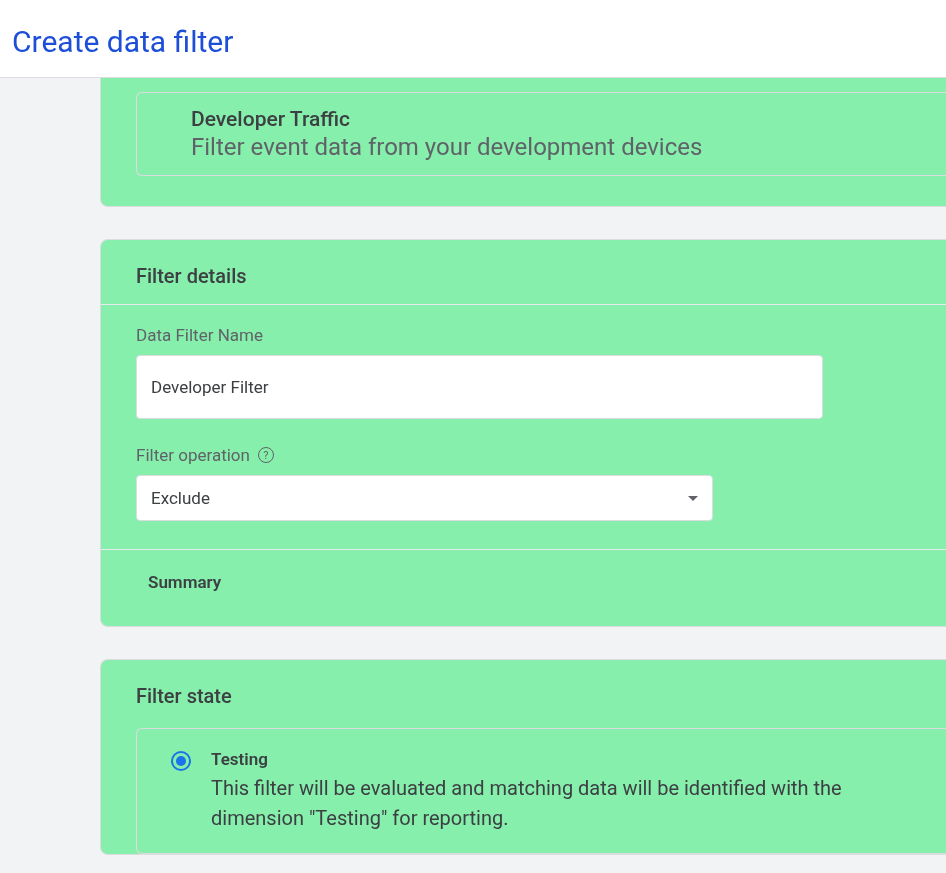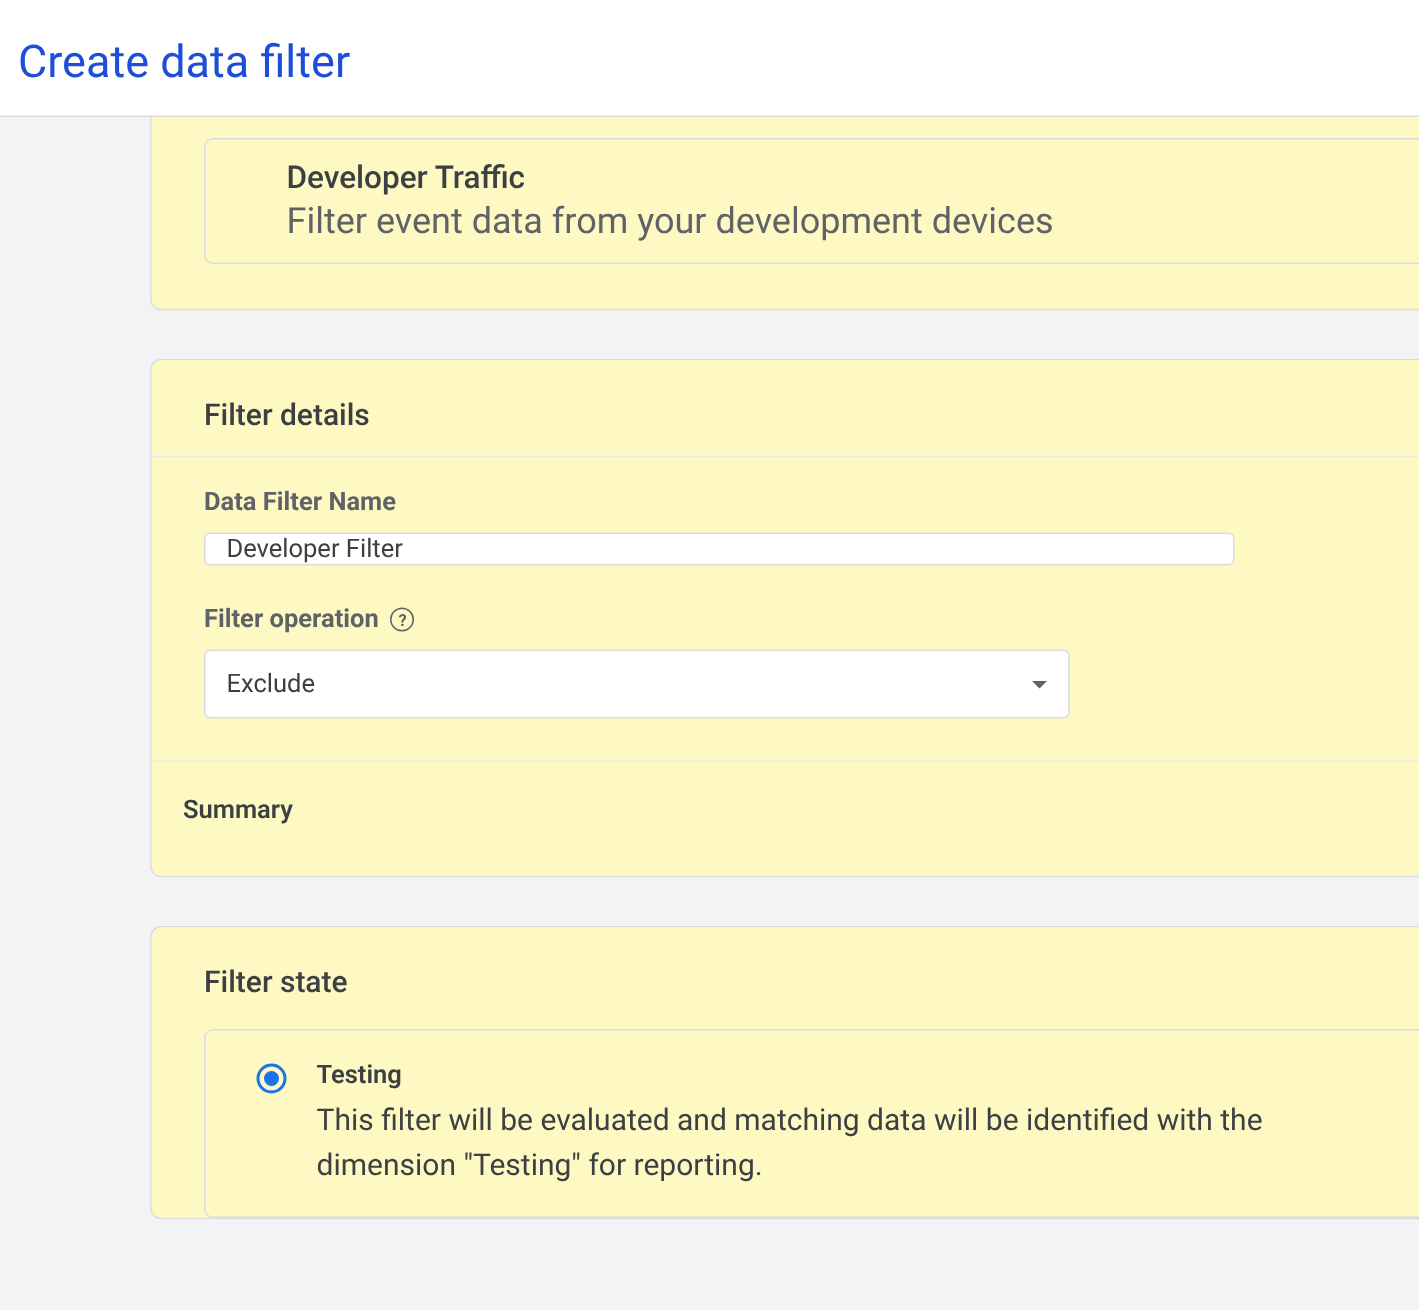--- a/index.html
+++ b/index.html
@@ -22,21 +22,21 @@
       font-size: 30px;
       font-weight: 400;
       color: #1d4ed8;
     }
     .content-area {
       background: #f1f3f4;
       padding-left: 100px;
       min-height: 800px;
     }
     .card {
-      background: #fef9c3;
+      background: #86efac;
       border: 1px solid #dadce0;
       border-radius: 8px 0 0 8px;
       border-right: none;
       margin-bottom: 32px;
     }
     .card-top {
       border-top: none;
       border-radius: 0 0 0 8px;
       padding: 14px 0 30px 0;
     }
@@ -66,30 +66,30 @@
       color: #3c4043;
       padding: 24px 24px 16px 35px;
       border-bottom: 1px solid #e8eaed;
     }
     .form-section {
       padding: 20px 35px 28px 35px;
     }
     .field-label {
       font-size: 17px;
       color: #5f6368;
-      font-weight: 700;
+      font-weight: 400;
       margin-bottom: 10px;
       display: flex;
       align-items: center;
       gap: 8px;
     }
     .text-input {
       width: 744px;
       max-width: 687px;
-      padding: 0 14px;
+      padding: 21px 14px;
       border: 1px solid #dadce0;
       border-radius: 4px;
       font-size: 17px;
       color: #3c4043;
     }
     .select-wrapper {
       position: relative;
       width: 577px;
       max-width: 687px;
     }
@@ -123,21 +123,21 @@
       border-radius: 50%;
       display: inline-flex;
       align-items: center;
       justify-content: center;
       font-size: 11px;
       color: #5f6368;
       cursor: pointer;
     }
     .summary-section {
       border-top: 1px solid #e8eaed;
-      padding: 22px 35px 28px 21px;
+      padding: 22px 35px 28px 47px;
     }
     .summary-title {
       font-size: 17px;
       font-weight: 600;
       color: #3c4043;
       margin-bottom: 6px;
     }
     .summary-text {
       font-size: 17px;
       color: #3c4043;

